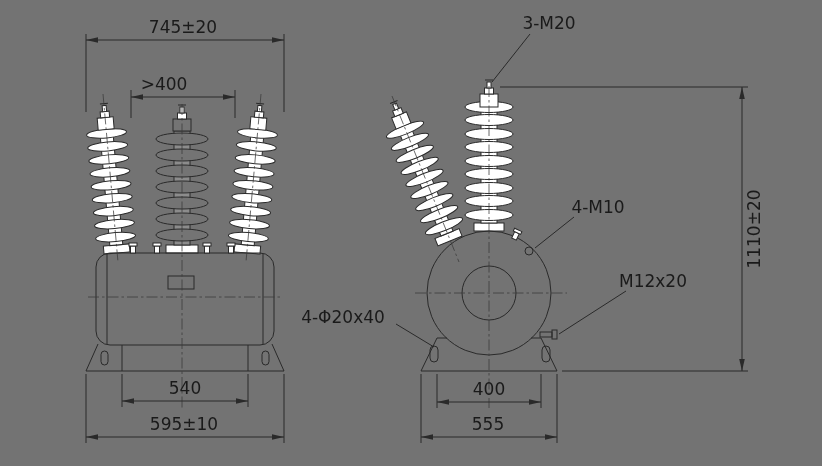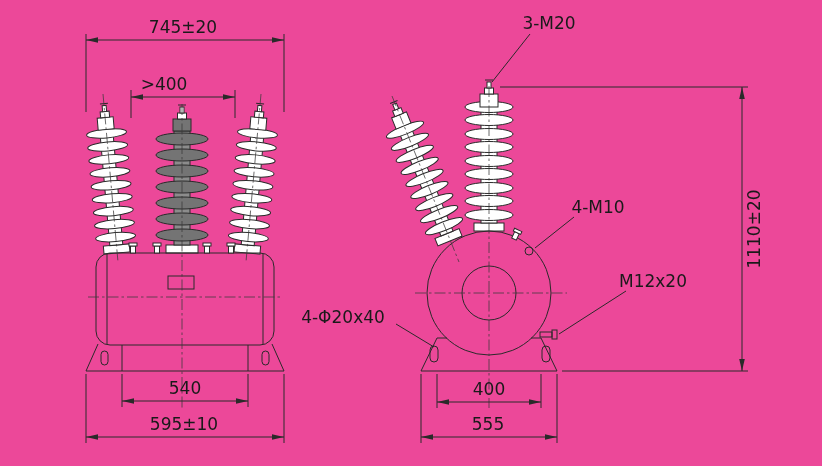--- a/index.html
+++ b/index.html
@@ -1,16 +1,16 @@
 <!DOCTYPE html>
 <html><head>
 <meta charset="utf-8">
 <style>
   html,body{margin:0;padding:0;background:#ffffff;}
-  .canvas{width:822px;height:466px;position:relative;background:#ec4899;overflow:hidden;}
+  .canvas{width:822px;height:466px;position:relative;background:#737373;overflow:hidden;}
   svg{display:block;}
   .ln{stroke:#2a2a2a;stroke-width:1;fill:none;}
   .cl{stroke:#3a3a3a;stroke-width:0.75;fill:none;stroke-dasharray:11 3 2.5 3;}
   .dim-label{font-family:"DejaVu Sans", sans-serif;font-size:17px;fill:#1a1a1a;}
 </style>
 </head>
 <body>
 
 <div class="canvas">
 <svg viewBox="0 0 822 466" width="822" height="466">

